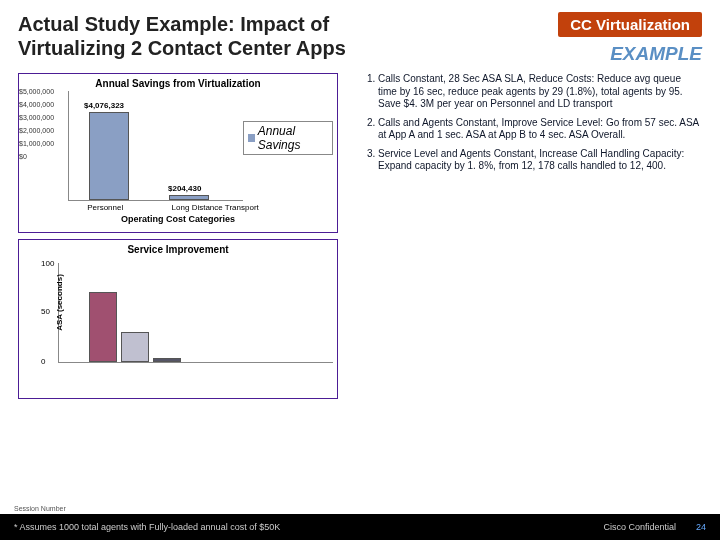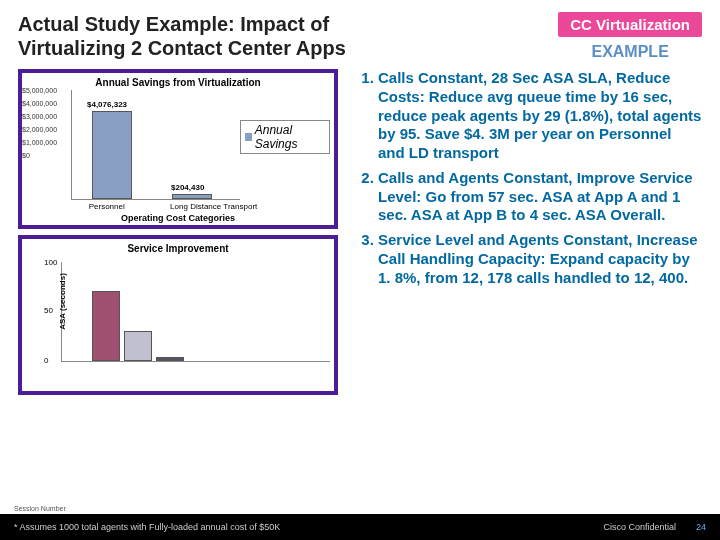--- a/index.html
+++ b/index.html
@@ -1,25 +1,25 @@
 <!DOCTYPE html>
 <html><head>
 <meta charset="utf-8">
 <style>
   * { box-sizing: border-box; margin: 0; padding: 0; }
   body { width: 720px; height: 540px; font-family: Arial, sans-serif; position: relative; overflow: hidden; background: #fff; }
   .slide { width: 100%; height: 100%; position: relative; border-radius: 10px; }
   .header { display: flex; justify-content: space-between; padding: 12px 18px 0 18px; }
   .title { font-size: 20px; font-weight: bold; color: #222; line-height: 1.2; max-width: 420px; }
   .tag-box { text-align: right; }
-  .cc-tag { background: #ec4899; color: #fff; font-weight: bold; font-size: 15px; padding: 4px 12px; display: inline-block; border-radius: 2px; }
-  .example { color: #5a8fc4; font-size: 16px; font-weight: bold; margin-top: 6px; text-align: center; }
+  .cc-tag { background: #c2410c; color: #fff; font-weight: bold; font-size: 15px; padding: 4px 12px; display: inline-block; border-radius: 2px; }
+  .example { font-style: italic; color: #5a8fc4; font-size: 19px; font-weight: bold; margin-top: 6px; }
   .body { display: flex; padding: 8px 18px 0 18px; gap: 10px; }
   .charts { width: 320px; display: flex; flex-direction: column; gap: 6px; }
-  .chart { border: 4px solid #4c1d95; background: #fff; height: 160px; position: relative; padding: 4px; }
+  .chart { border: 1px solid #4c1d95; background: #fff; height: 160px; position: relative; padding: 4px; }
   .chart-title { text-align: center; font-weight: bold; font-size: 10px; margin-bottom: 2px; }
   .chart1-area { display: flex; height: 110px; }
   .chart1-plot { flex: 1; position: relative; border-bottom: 1px solid #888; border-left: 1px solid #888; margin-left: 45px; }
   .chart1-legend { width: 90px; font-size: 12px; display: flex; align-items: flex-start; padding-top: 30px; font-style: italic; }
   .legend-box { border: 1px solid #888; padding: 2px 4px; display: flex; align-items: center; gap: 3px; }
   .sw { width: 8px; height: 8px; display: inline-block; }
   .bar { position: absolute; bottom: 0; width: 40px; background: #8a9fc4; border: 1px solid #555; }
   .bar1 { left: 20px; height: 88px; }
   .bar2 { left: 100px; height: 5px; }
   .bar-label { position: absolute; font-size: 8px; font-weight: bold; white-space: nowrap; }
@@ -30,21 +30,21 @@
   .chart2 .chart1-area { height: 100px; margin-top: 8px; }
   .chart2-plot { flex: 1; position: relative; margin-left: 35px; border-bottom: 1px solid #888; border-left: 1px solid #888; }
   .chart2-bars { position: absolute; bottom: 0; left: 30px; display: flex; gap: 4px; align-items: flex-end; }
   .cbar { width: 28px; border: 1px solid #555; }
   .cbar.a { background: #a05070; height: 70px; }
   .cbar.b { background: #c0c0d0; height: 30px; }
   .cbar.c { background: #556; height: 4px; }
   .chart2-legend { width: 105px; font-size: 8px; padding-top: 20px; }
   .ylabel2 { position: absolute; left: -28px; top: 35px; transform: rotate(-90deg); font-size: 8px; font-weight: bold; }
   .yax2 { position: absolute; left: -18px; font-size: 8px; }
-  .bullets { flex: 1; font-size: 15px; font-weight: bold; color: #0369a1; }
+  .bullets { flex: 1; font-size: 10px; font-weight: normal; color: #0f172a; }
   .bullets ol { list-style: decimal; padding-left: 30px; }
   .bullets li { margin-bottom: 6px; line-height: 1.25; }
   .footer { position: absolute; bottom: 0; left: 0; right: 0; height: 26px; background: #000; color: #ccc; font-size: 9px; display: flex; align-items: center; padding: 0 14px; justify-content: space-between; text-align: right; }
   .footnote2 { position: absolute; bottom: 28px; left: 14px; font-size: 7px; color: #555; }
 </style>
 </head>
 <body>
 
 <div class="slide">
   <div class="header">

